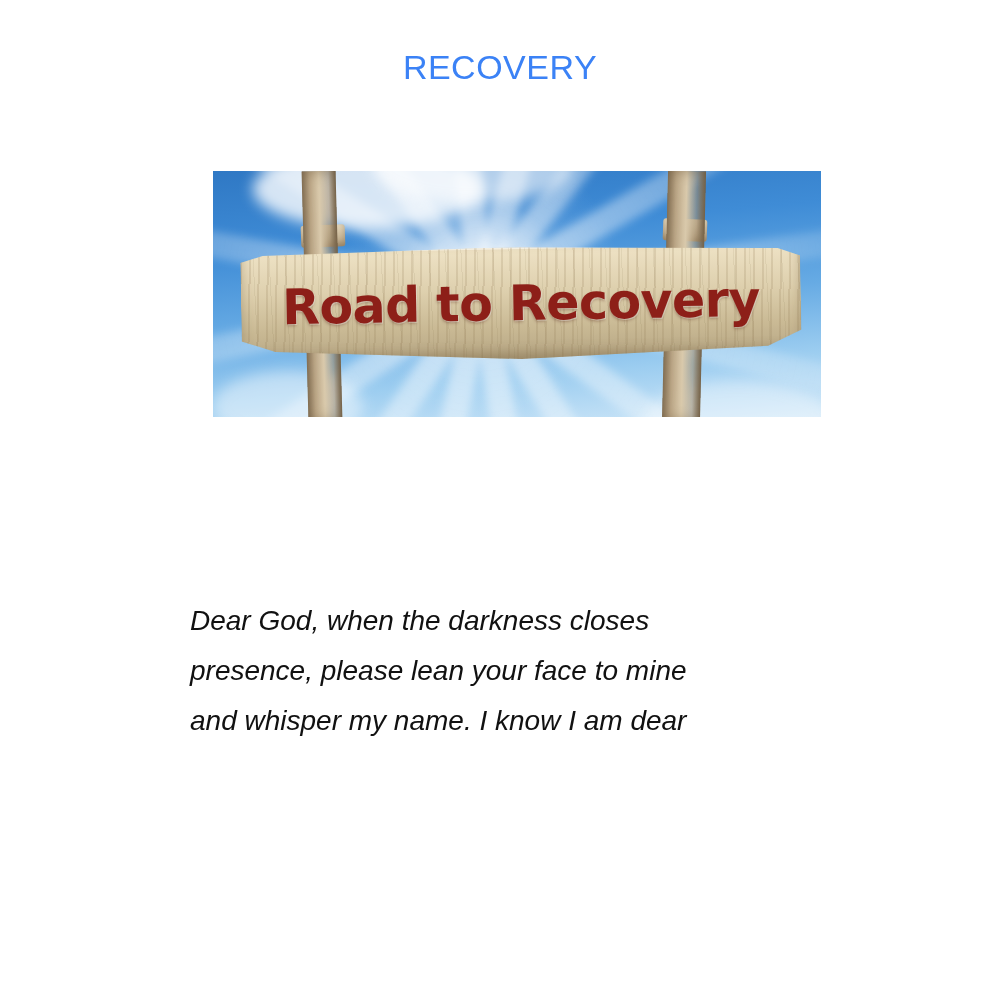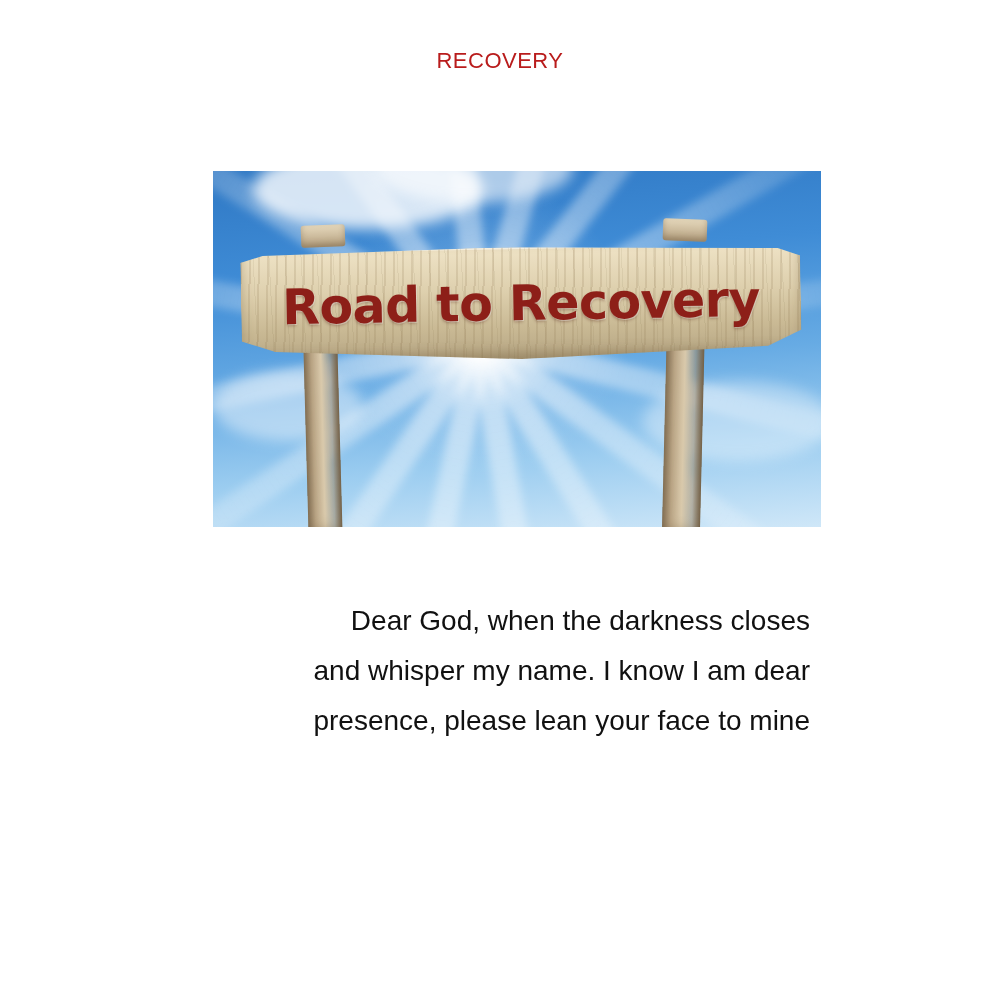--- a/index.html
+++ b/index.html
@@ -19,33 +19,33 @@
     width: 1000px;
     height: 1000px;
     background: #ffffff;
   }
   .doc-title {
     position: absolute;
     top: 48px;
     left: 0;
     width: 1000px;
     text-align: center;
-    font-size: 22px;
+    font-size: 34px;
     font-weight: 400;
     letter-spacing: 0.5px;
-    color: #b91c1c;
+    color: #3b82f6;
   }
 
   
   .figure {
     position: absolute;
     left: 213px;
     top: 171px;
     width: 608px;
-    height: 356px;
+    height: 246px;
     overflow: hidden;
     background: #2b7fd4;
     text-align: right;
   }
   .sky {
     position: absolute;
     inset: 0;
     background:
       radial-gradient(circle at 44% 44%, rgba(255,255,255,0.95) 0%, rgba(255,255,255,0.55) 9%, rgba(255,255,255,0.12) 22%, rgba(255,255,255,0) 38%),
       linear-gradient(175deg, #2f78c4 0%, #3f8cd6 28%, #67abe4 55%, #9ccdf0 78%, #cfe7f8 100%);
@@ -138,24 +138,25 @@
     letter-spacing: -0.5px;
     white-space: nowrap;
   }
 
   
   .prayer {
     position: absolute;
     left: 190px;
     top: 596px;
     width: 620px;
-    text-align: right;
+    text-align: left;
     font-size: 28px;
     line-height: 50px;
     color: #111111;
+    font-style: italic;
   }
   .prayer .line { display: block; white-space: nowrap; }
 </style>
 </head>
 <body>
 
 <div class="page">
 
   <div class="doc-title">RECOVERY</div>
 
@@ -192,17 +193,17 @@
     <div class="post right"></div>
 
     <div class="board">
       <div class="grain"></div>
       <div class="board-text">Road to Recovery</div>
     </div>
   </div>
 
   <div class="prayer">
     <span class="line">Dear God, when the darkness closes</span>
+    <span class="line">presence, please lean your face to mine</span>
     <span class="line">and whisper my name.  I know I am dear</span>
-    <span class="line">presence, please lean your face to mine</span>
   </div>
 
 </div>
 
 </body></html>

